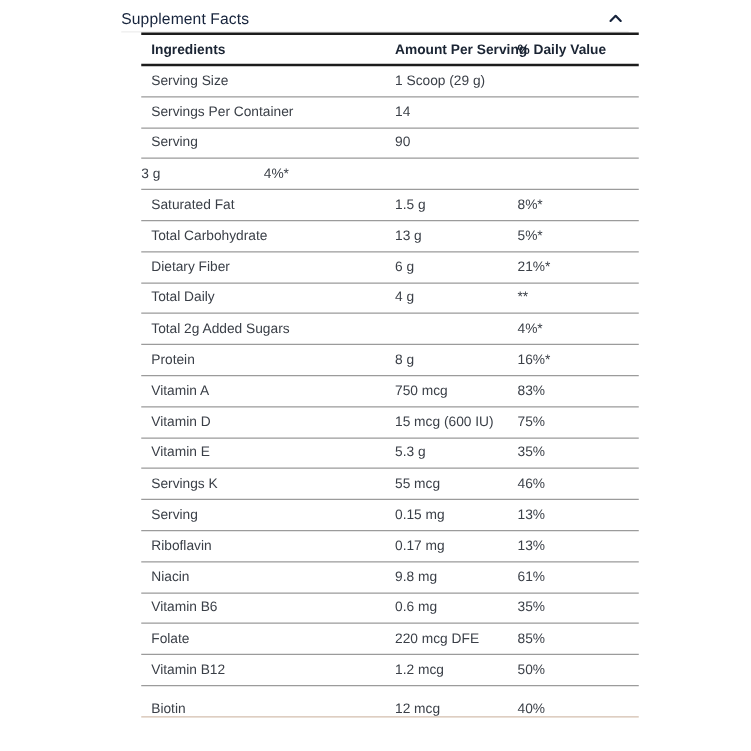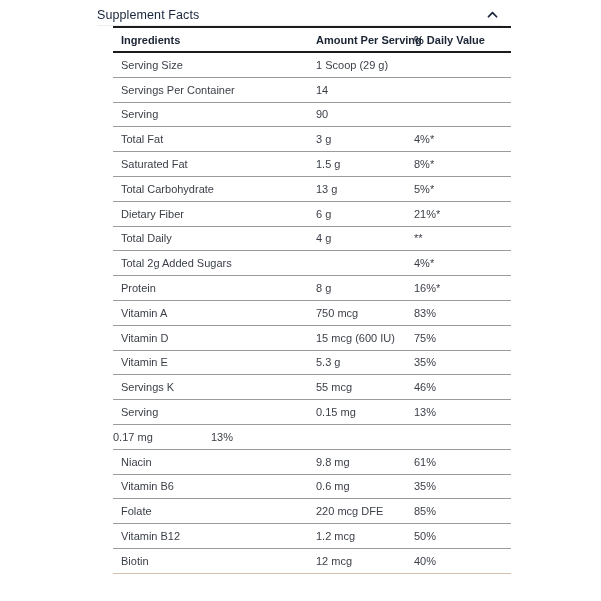--- a/index.html
+++ b/index.html
@@ -50,20 +50,21 @@
     white-space: nowrap;
   }
   .tr.head {
     height: 25px;
     font-weight: bold;
     color: var(--header_text, #1a2433);
     border-bottom: 2px solid var(--border_dark, #1c1c1c);
   }
   .tr:last-child {
     border-bottom-color: var(--divider_bottom, #d3bfae);
+    align-items: flex-end;
   }
   .td { overflow: visible; }
   .c1 { width: 203px; padding-left: 8px; }
   .c2 { width: 98px; }
   .c3 { width: 97px; }
 </style>
 </head>
 <body>
 
 <div class="section">
@@ -94,21 +95,20 @@
     <div class="td c3"></div>
   </div>
 
   <div class="tr">
     <div class="td c1">Serving</div>
     <div class="td c2">90</div>
     <div class="td c3"></div>
   </div>
 
   <div class="tr">
-    <div class="td c1">Total Fat</div>
     <div class="td c2">3 g</div>
     <div class="td c3">4%*</div>
   </div>
 
   <div class="tr">
     <div class="td c1">Saturated Fat</div>
     <div class="td c2">1.5 g</div>
     <div class="td c3">8%*</div>
   </div>
 
@@ -167,20 +167,21 @@
     <div class="td c3">46%</div>
   </div>
 
   <div class="tr">
     <div class="td c1">Serving</div>
     <div class="td c2">0.15 mg</div>
     <div class="td c3">13%</div>
   </div>
 
   <div class="tr">
+    <div class="td c1">Riboflavin</div>
     <div class="td c2">0.17 mg</div>
     <div class="td c3">13%</div>
   </div>
 
   <div class="tr">
     <div class="td c1">Niacin</div>
     <div class="td c2">9.8 mg</div>
     <div class="td c3">61%</div>
   </div>
 

